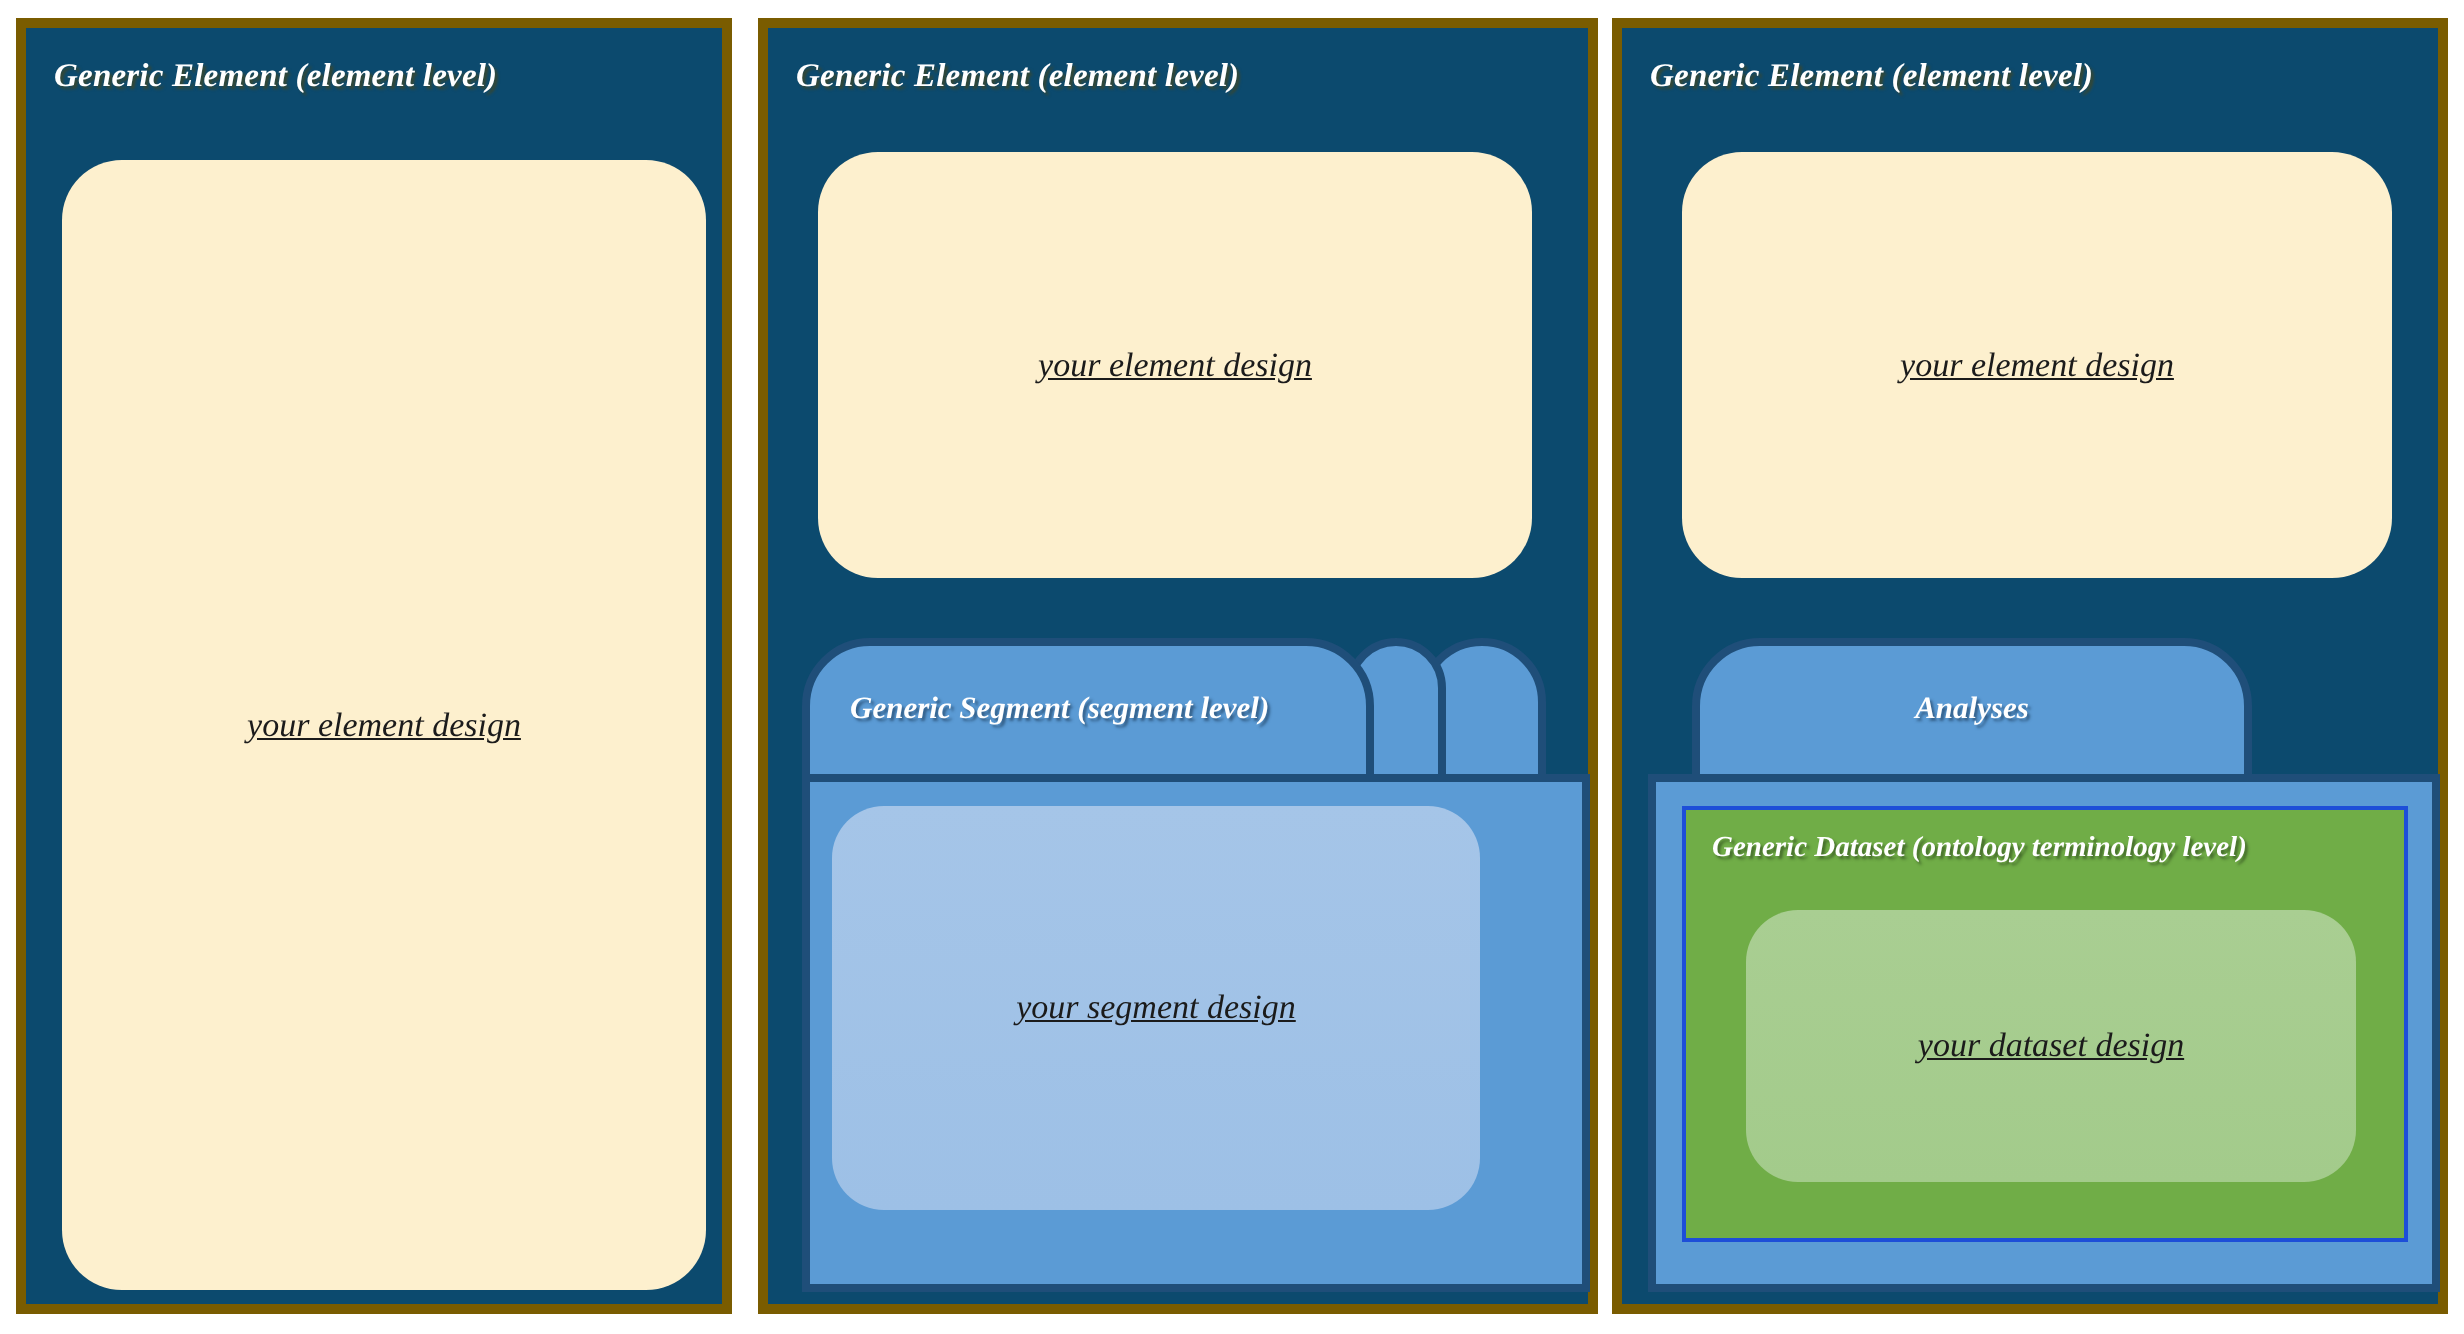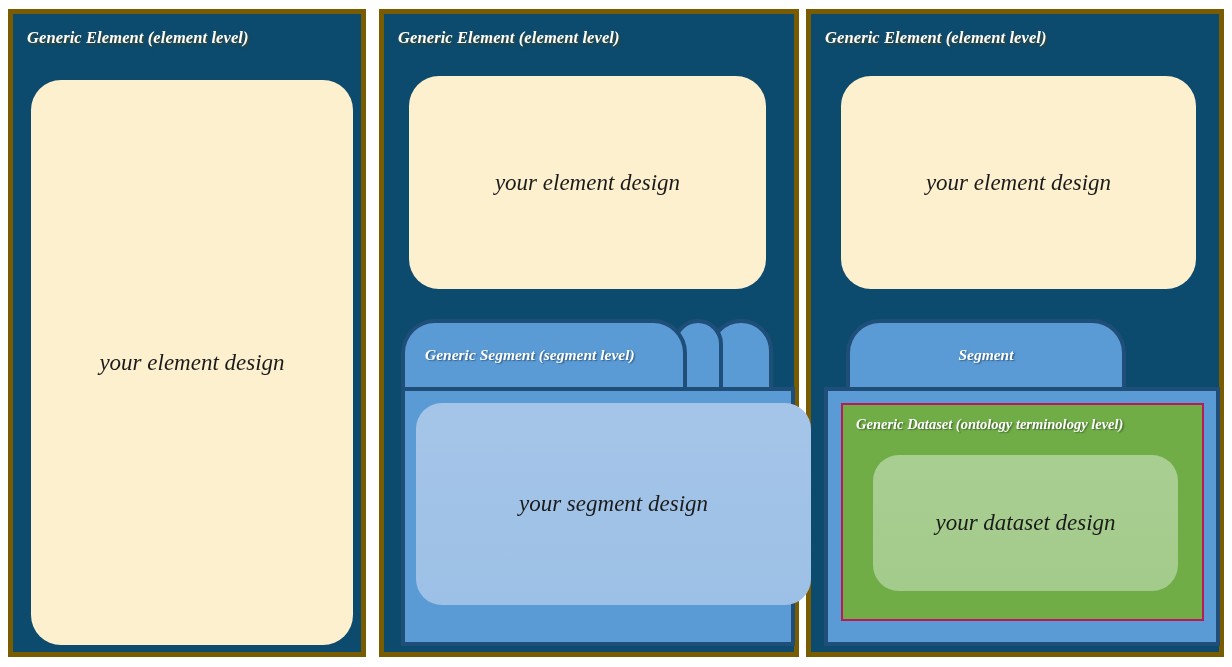--- a/index.html
+++ b/index.html
@@ -45,24 +45,25 @@
   
   .element-box {
     position: absolute;
     background: #FDF0CE;
     border-radius: 30px;
     display: flex;
     align-items: center;
     justify-content: center;
   }
   .design-label {
-    font-size: 23px;
+    font-size: 17px;
     font-style: italic;
     color: #1b1b1b;
     white-space: nowrap;
+    text-decoration: underline;
   }
 
   #elem-box-1 { left: 18px;  top: 66px; width: 322px; height: 565px; }
   #elem-box-2 { left: 25px;  top: 62px; width: 357px; height: 213px; }
   #elem-box-3 { left: 30px;  top: 62px; width: 355px; height: 213px; }
 
   
   .blue-group {
     position: absolute;
   }
@@ -112,21 +113,21 @@
     border-radius: 26px;
     display: flex;
     align-items: center;
     justify-content: center;
   }
 
   
   .dataset-box {
     position: absolute;
     background: #70AD47;
-    border: 2px solid #be185d;
+    border: 2px solid #1d4ed8;
     box-sizing: border-box;
   }
   .dataset-title {
     position: absolute;
     left: 13px;
     top: 11px;
     font-size: 14.5px;
     font-style: italic;
     font-weight: bold;
     color: #ffffff;
@@ -180,39 +181,39 @@
 
     <div class="tab-stack">
       <div class="tab tab-back-2"></div>
       <div class="tab tab-back-1"></div>
       <div class="tab tab-front">
         <span class="tab-label left-aligned">Generic Segment (segment level)</span>
       </div>
     </div>
 
     <div class="blue-body">
-      <div class="segment-inner" style="position:absolute; left:11px; top:12px; width:395px; height:202px;">
+      <div class="segment-inner" style="position:absolute; left:11px; top:12px; width:324px; height:202px;">
         <span class="design-label">your segment design</span>
       </div>
     </div>
   </div>
 </div>
 
 <div class="panel" id="panel-3">
   <div class="panel-title">Generic Element (element level)</div>
 
   <div class="element-box" id="elem-box-3">
     <span class="design-label">your element design</span>
   </div>
 
   <div class="blue-group" id="blue-group-3">
 
     <div class="tab-stack">
       <div class="tab tab-front">
-        <span class="tab-label centered">Segment</span>
+        <span class="tab-label centered">Analyses</span>
       </div>
     </div>
 
     <div class="blue-body">
       <div class="dataset-box" style="position:absolute; left:13px; top:12px; width:363px; height:218px;">
         <span class="dataset-title">Generic Dataset (ontology terminology level)</span>
         <div class="dataset-inner">
           <span class="design-label">your dataset design</span>
         </div>
       </div>

